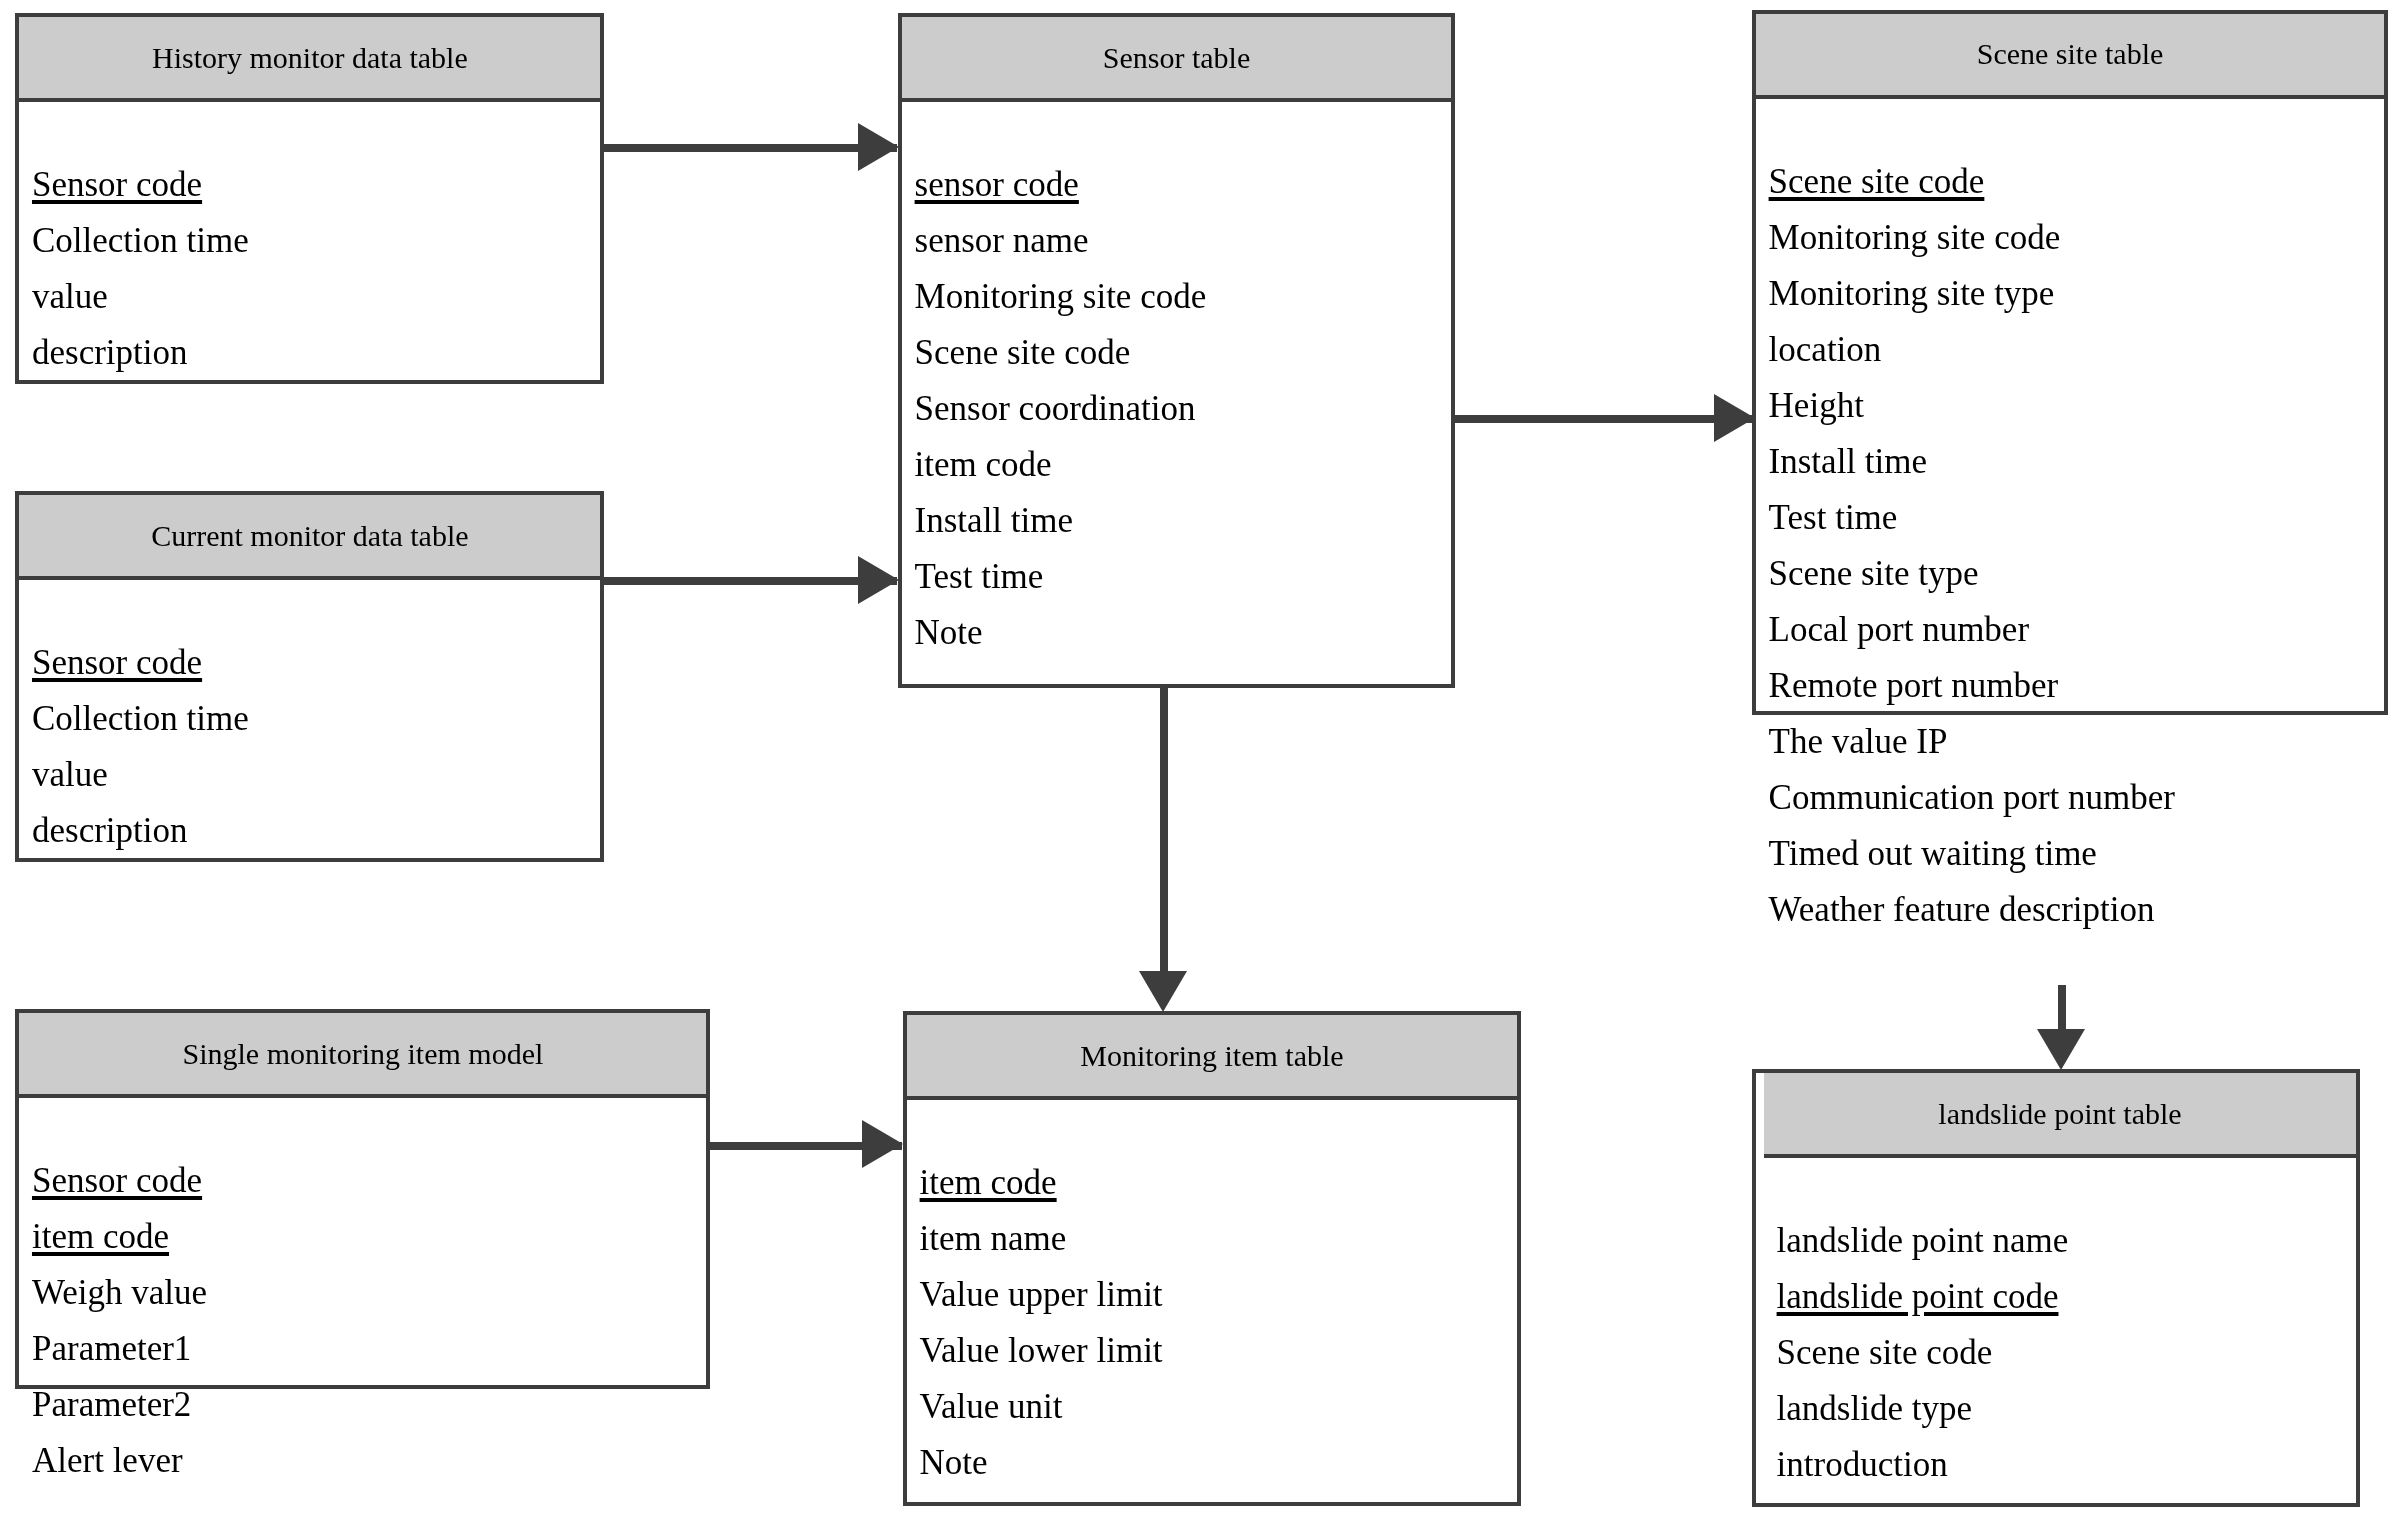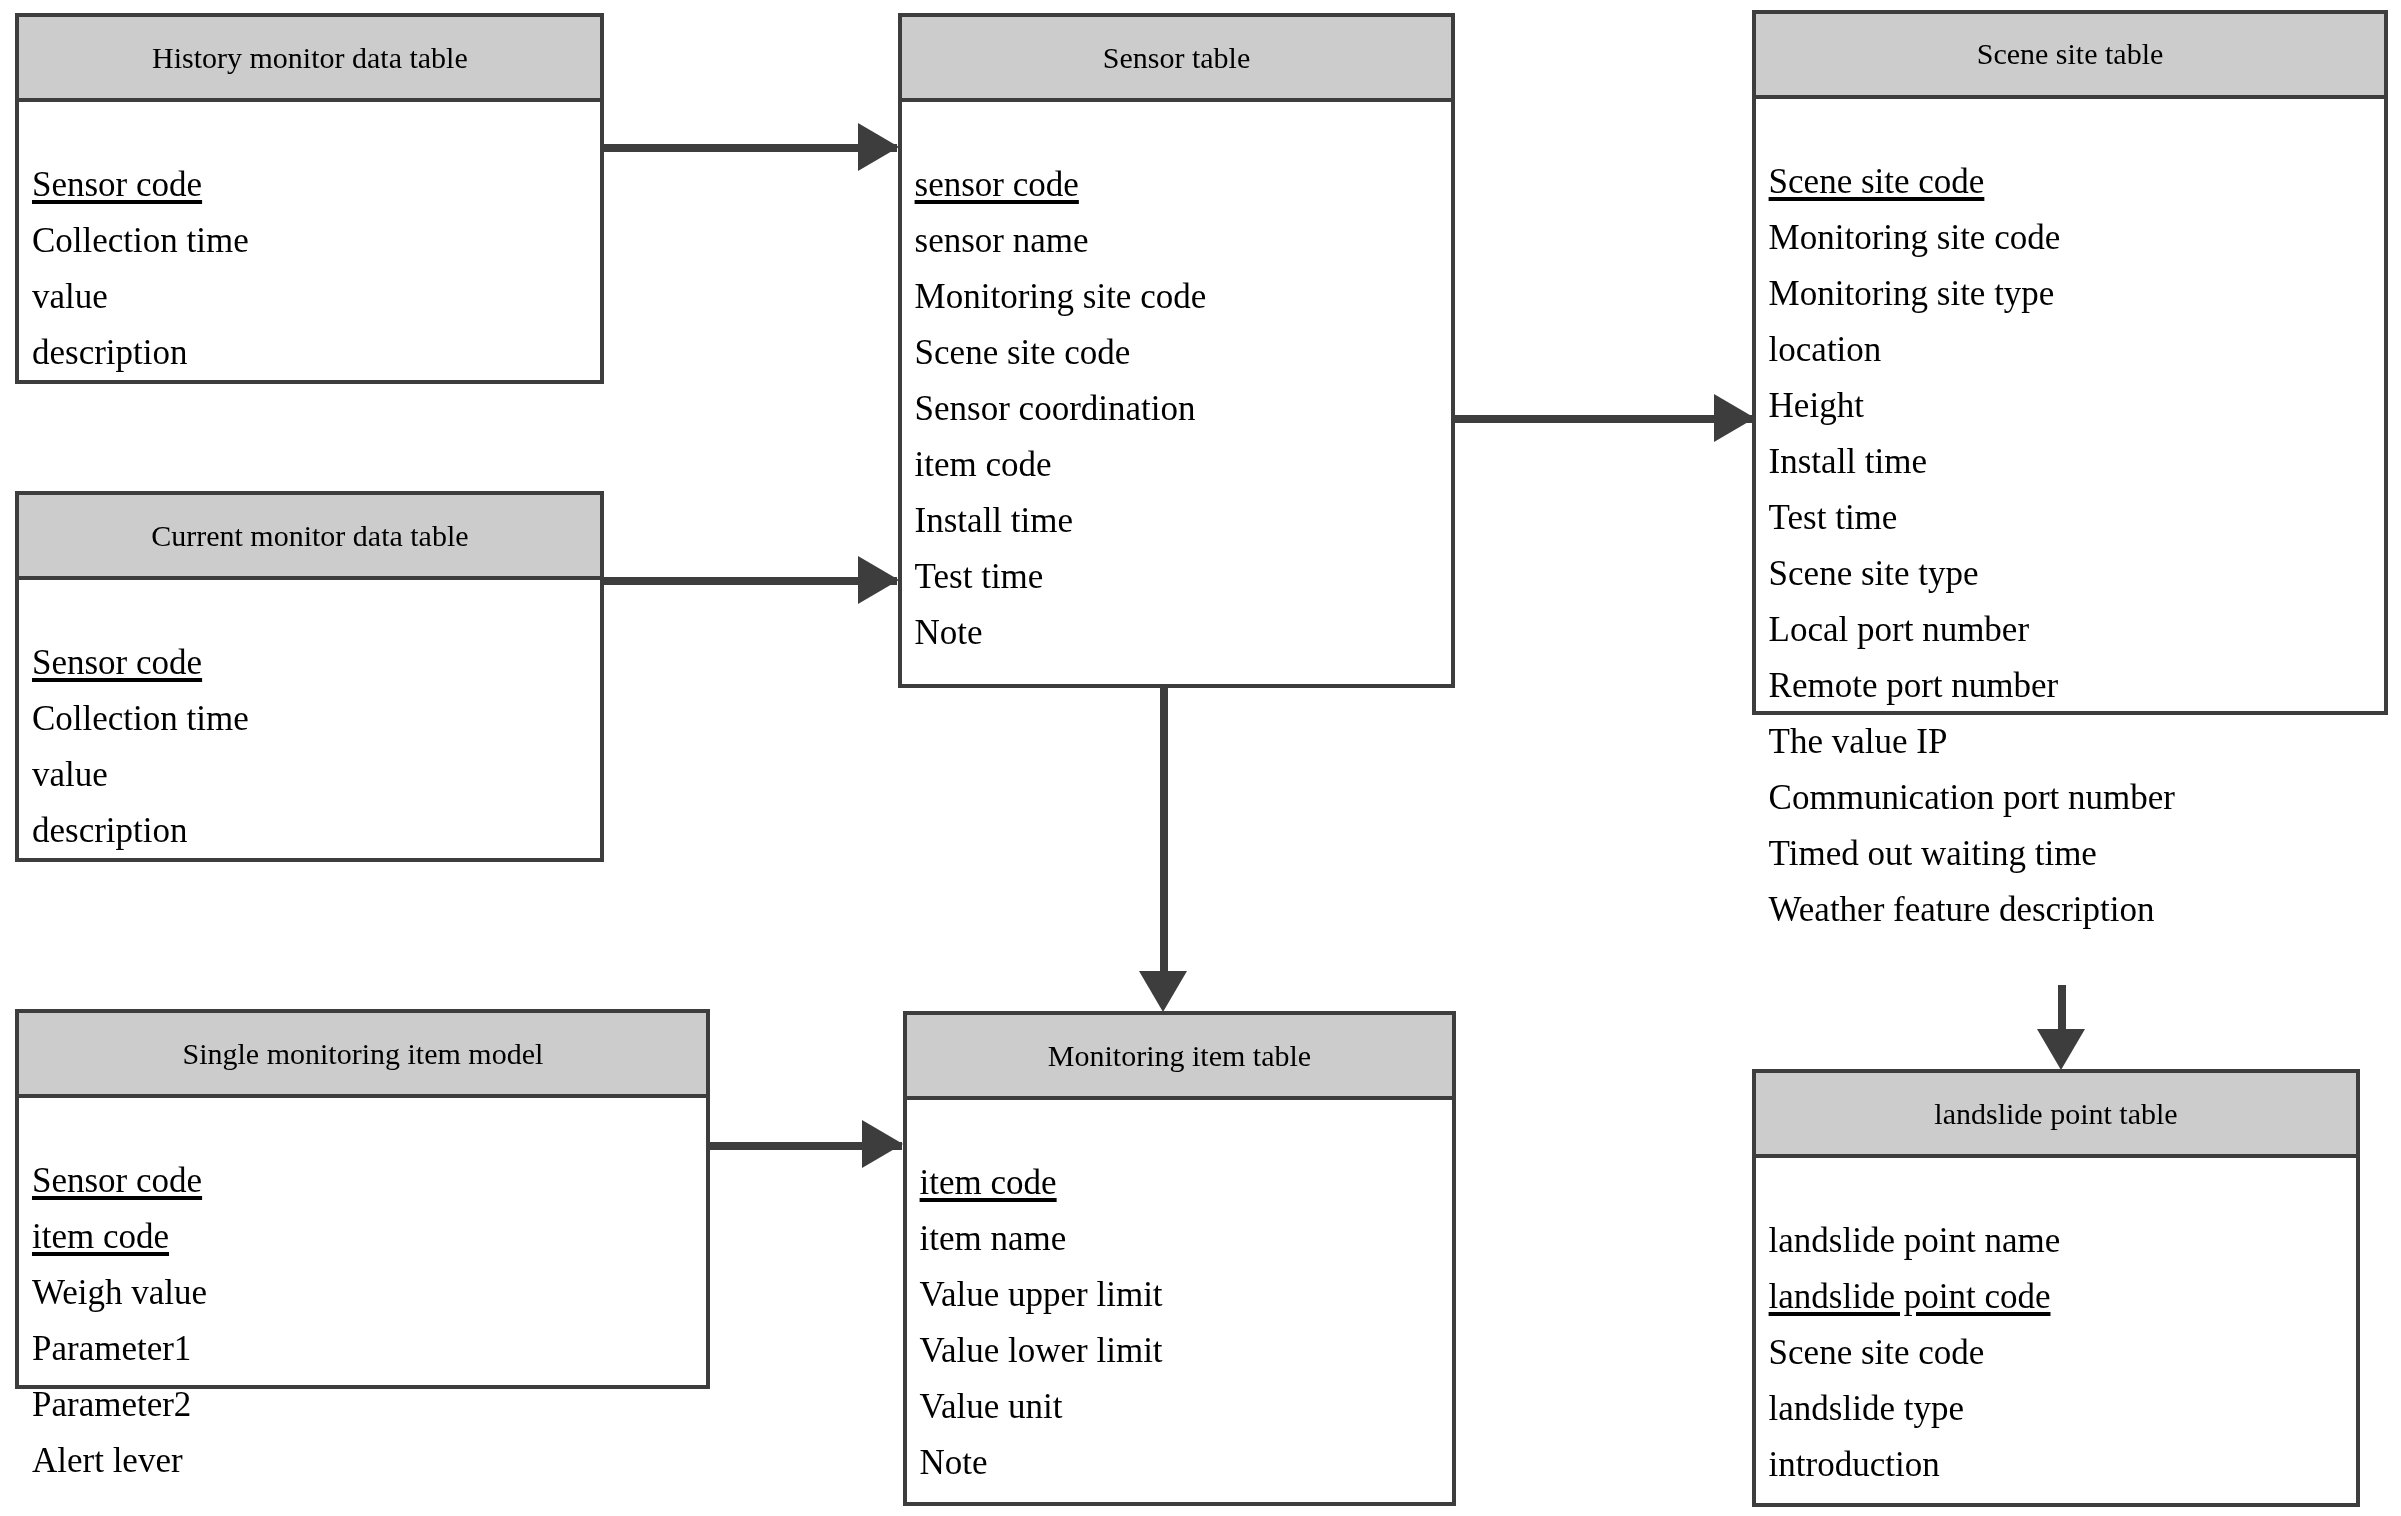--- a/index.html
+++ b/index.html
@@ -150,21 +150,21 @@
       <span class="field">Monitoring site code</span>
       <span class="field">Scene site code</span>
       <span class="field">Sensor coordination</span>
       <span class="field">item code</span>
       <span class="field">Install time</span>
       <span class="field">Test time</span>
       <span class="field">Note</span>
     </div>
   </div>
 
-  <div class="entity" style="left:903px; top:1011px; width:553px; height:495px;">
+  <div class="entity" style="left:903px; top:1011px; width:618px; height:495px;">
     <div class="entity-header">Monitoring item table</div>
     <div class="entity-body">
       <span class="field pk">item code</span>
       <span class="field">item name</span>
       <span class="field">Value upper limit</span>
       <span class="field">Value lower limit</span>
       <span class="field">Value unit</span>
       <span class="field">Note</span>
     </div>
   </div>
@@ -182,21 +182,21 @@
       <span class="field">Scene site type</span>
       <span class="field">Local port number</span>
       <span class="field">Remote port number</span>
       <span class="field">The value IP</span>
       <span class="field">Communication port number</span>
       <span class="field">Timed out waiting time</span>
       <span class="field">Weather feature description</span>
     </div>
   </div>
 
-  <div class="entity" style="left:1752px; top:1069px; width:608px; height:438px;">
+  <div class="entity" style="left:1752px; top:1069px; width:608px; height:438px;padding-left:8px;">
     <div class="entity-header">landslide point table</div>
     <div class="entity-body">
       <span class="field">landslide point name</span>
       <span class="field pk">landslide point code</span>
       <span class="field">Scene site code</span>
       <span class="field">landslide type</span>
       <span class="field">introduction</span>
     </div>
   </div>
 

